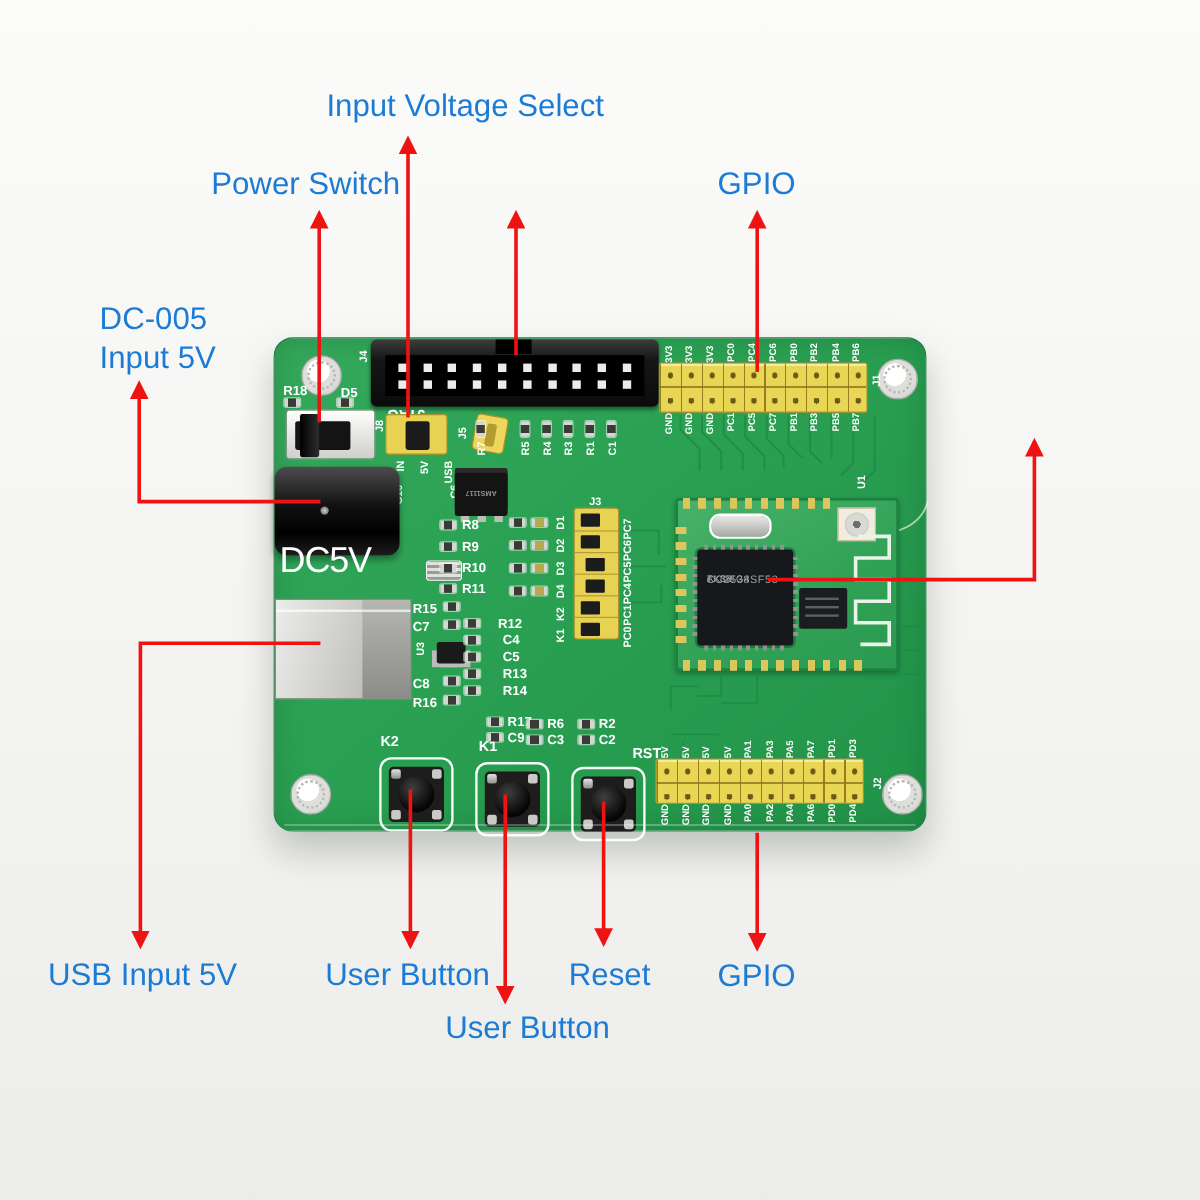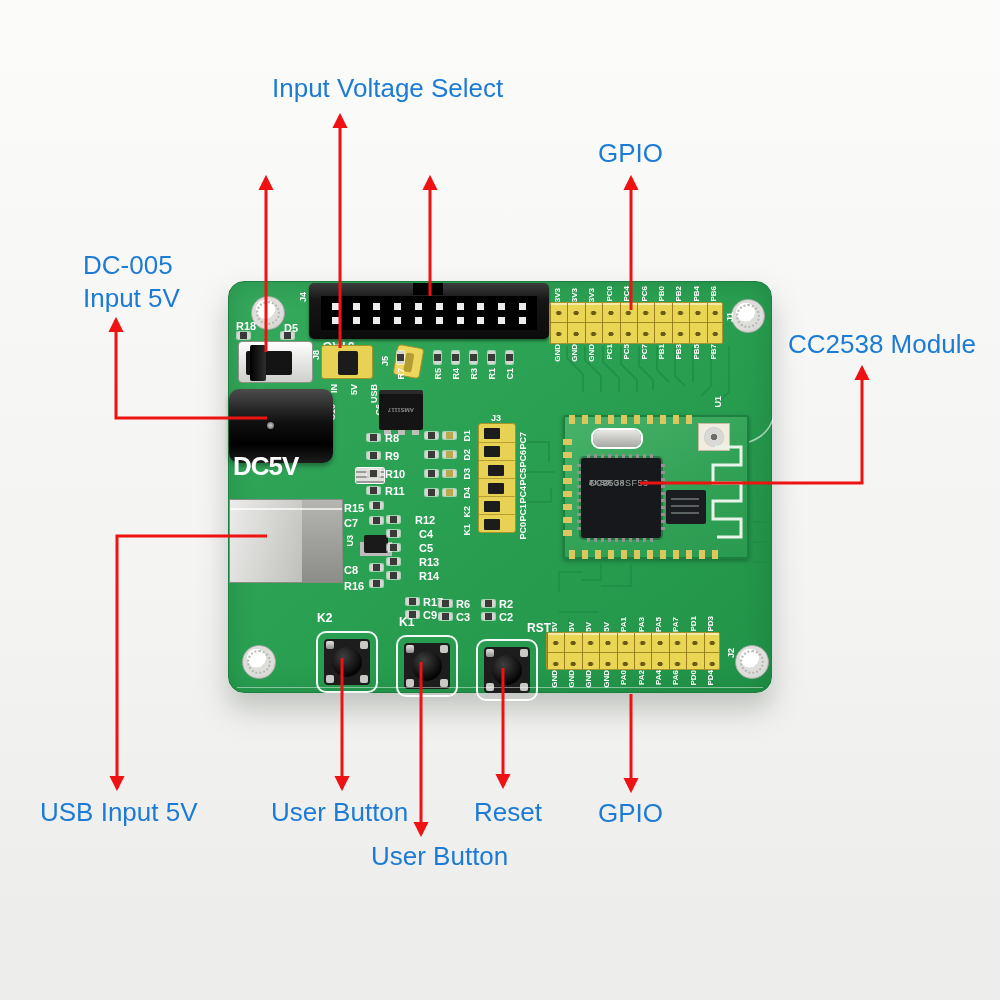--- a/index.html
+++ b/index.html
@@ -60,21 +60,21 @@
   .cap-loose { left:166px; top:64px; width:27px; height:31px; background:#ecd75c; border:1px solid #a8922b;
                border-radius:4px; transform:rotate(10deg); }
   .cap-loose i { position:absolute; left:9px; top:6px; width:8px; height:19px; background:#b39c31; border-radius:2px; }
 
   
   .jack { left:0; top:107px; width:104px; height:74px; border-radius:10px;
           background:linear-gradient(180deg,#4c4c4c 0%,#101010 45%,#000 75%,#1d1d1d 100%);
           box-shadow:0 3px 5px rgba(0,0,0,.35); }
   .jack i { position:absolute; left:38px; top:33px; width:7px; height:7px; border-radius:50%;
             background:radial-gradient(#cfcfcf,#555); }
-  .dc5v { left:4px; top:169px; font-size:26px; font-weight:bold; color:#fff; letter-spacing:-1px; }
+  .dc5v { left:4px; top:169px; font-size:30px; font-weight:normal; color:#fff; letter-spacing:-1px; }
   .usb { left:0; top:217px; width:114px; height:84px; border:1px solid #8a8a87;
          background:linear-gradient(105deg,#ececea 0%,#c9c9c6 55%,#a9a9a6 100%); }
   .usb i { position:absolute; right:0; top:0; width:40px; height:100%;
            background:linear-gradient(180deg,#b5b5b2,#8c8c89); }
   .usb b { position:absolute; left:0; top:8px; width:100%; height:2px; background:rgba(255,255,255,.7); }
   .reg { left:150px; top:112px; width:44px; height:36px; background:#141414; border-radius:2px;
          box-shadow:0 -4px 0 #2a2a2a; }
   .reg span { position:absolute; width:100%; text-align:center; top:13px; font-size:6px; color:#8d8d8a;
               transform:rotate(180deg); font-weight:bold; }
   .reg i { position:absolute; bottom:-5px; width:7px; height:5px; background:#bdbdba; }
@@ -558,24 +558,24 @@
       <polyline points="640,483 862,483 862,368" marker-end="url(#ah)"></polyline>
       <polyline points="267,536 117,536 117,788" marker-end="url(#ah)"></polyline>
       <polyline points="342,658 342,788" marker-end="url(#ah)"></polyline>
       <polyline points="421,662 421,834" marker-end="url(#ah)"></polyline>
       <polyline points="503,668 503,786" marker-end="url(#ah)"></polyline>
       <polyline points="631,694 631,790" marker-end="url(#ah)"></polyline>
     </g>
   </svg>
 
   <div class="ann" style="left:272px;top:72px;">Input Voltage Select</div>
+  <div class="ann" style="left:176px;top:137px;">Power Switch</div>
   <div class="ann" style="left:598px;top:137px;">GPIO</div>
   <div class="ann" style="left:63px;top:249px;margin-left:20px;">
     <span style="display:block;">DC-005</span>
     <span style="display:block;">Input 5V</span>
   </div>
-  <div class="ann" style="left:788px;top:328px;">CC2538 Module</div>
   <div class="ann" style="left:40px;top:796px;">USB Input 5V</div>
   <div class="ann" style="left:271px;top:796px;">User Button</div>
   <div class="ann" style="left:474px;top:796px;">Reset</div>
   <div class="ann" style="left:598px;top:797px;">GPIO</div>
   <div class="ann" style="left:371px;top:840px;">User Button</div>
 </div>
 
 </body></html>

